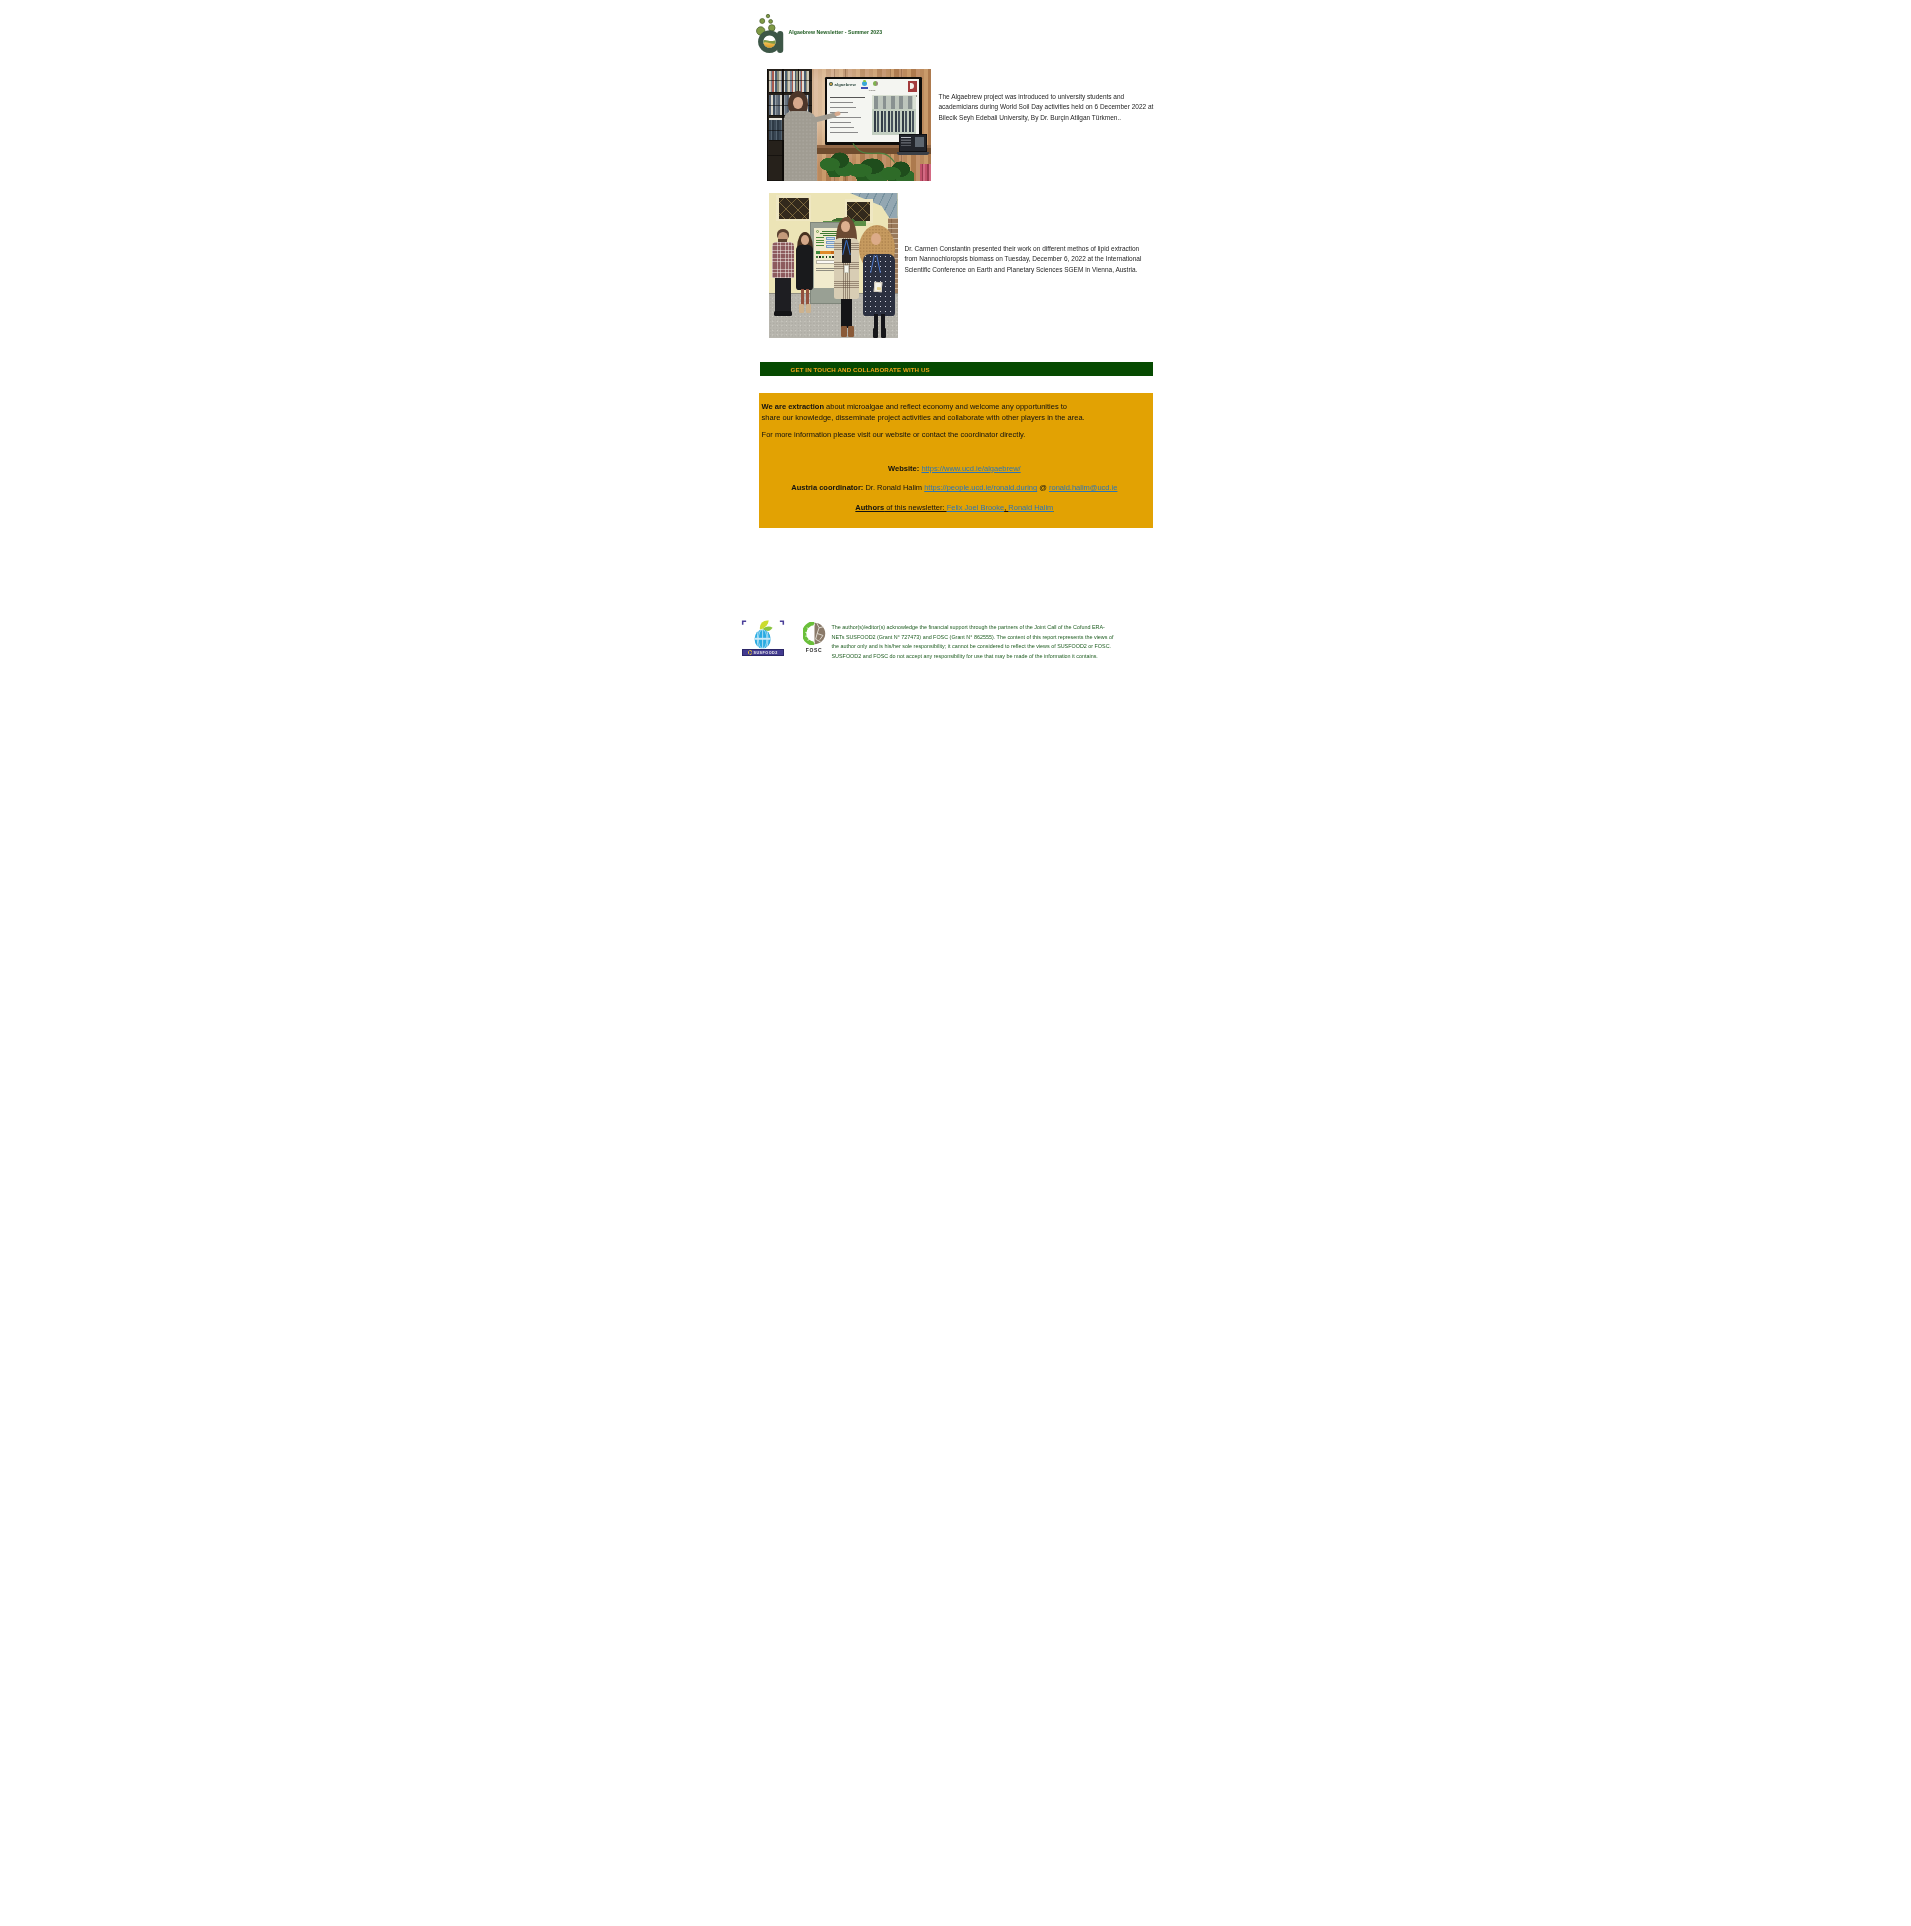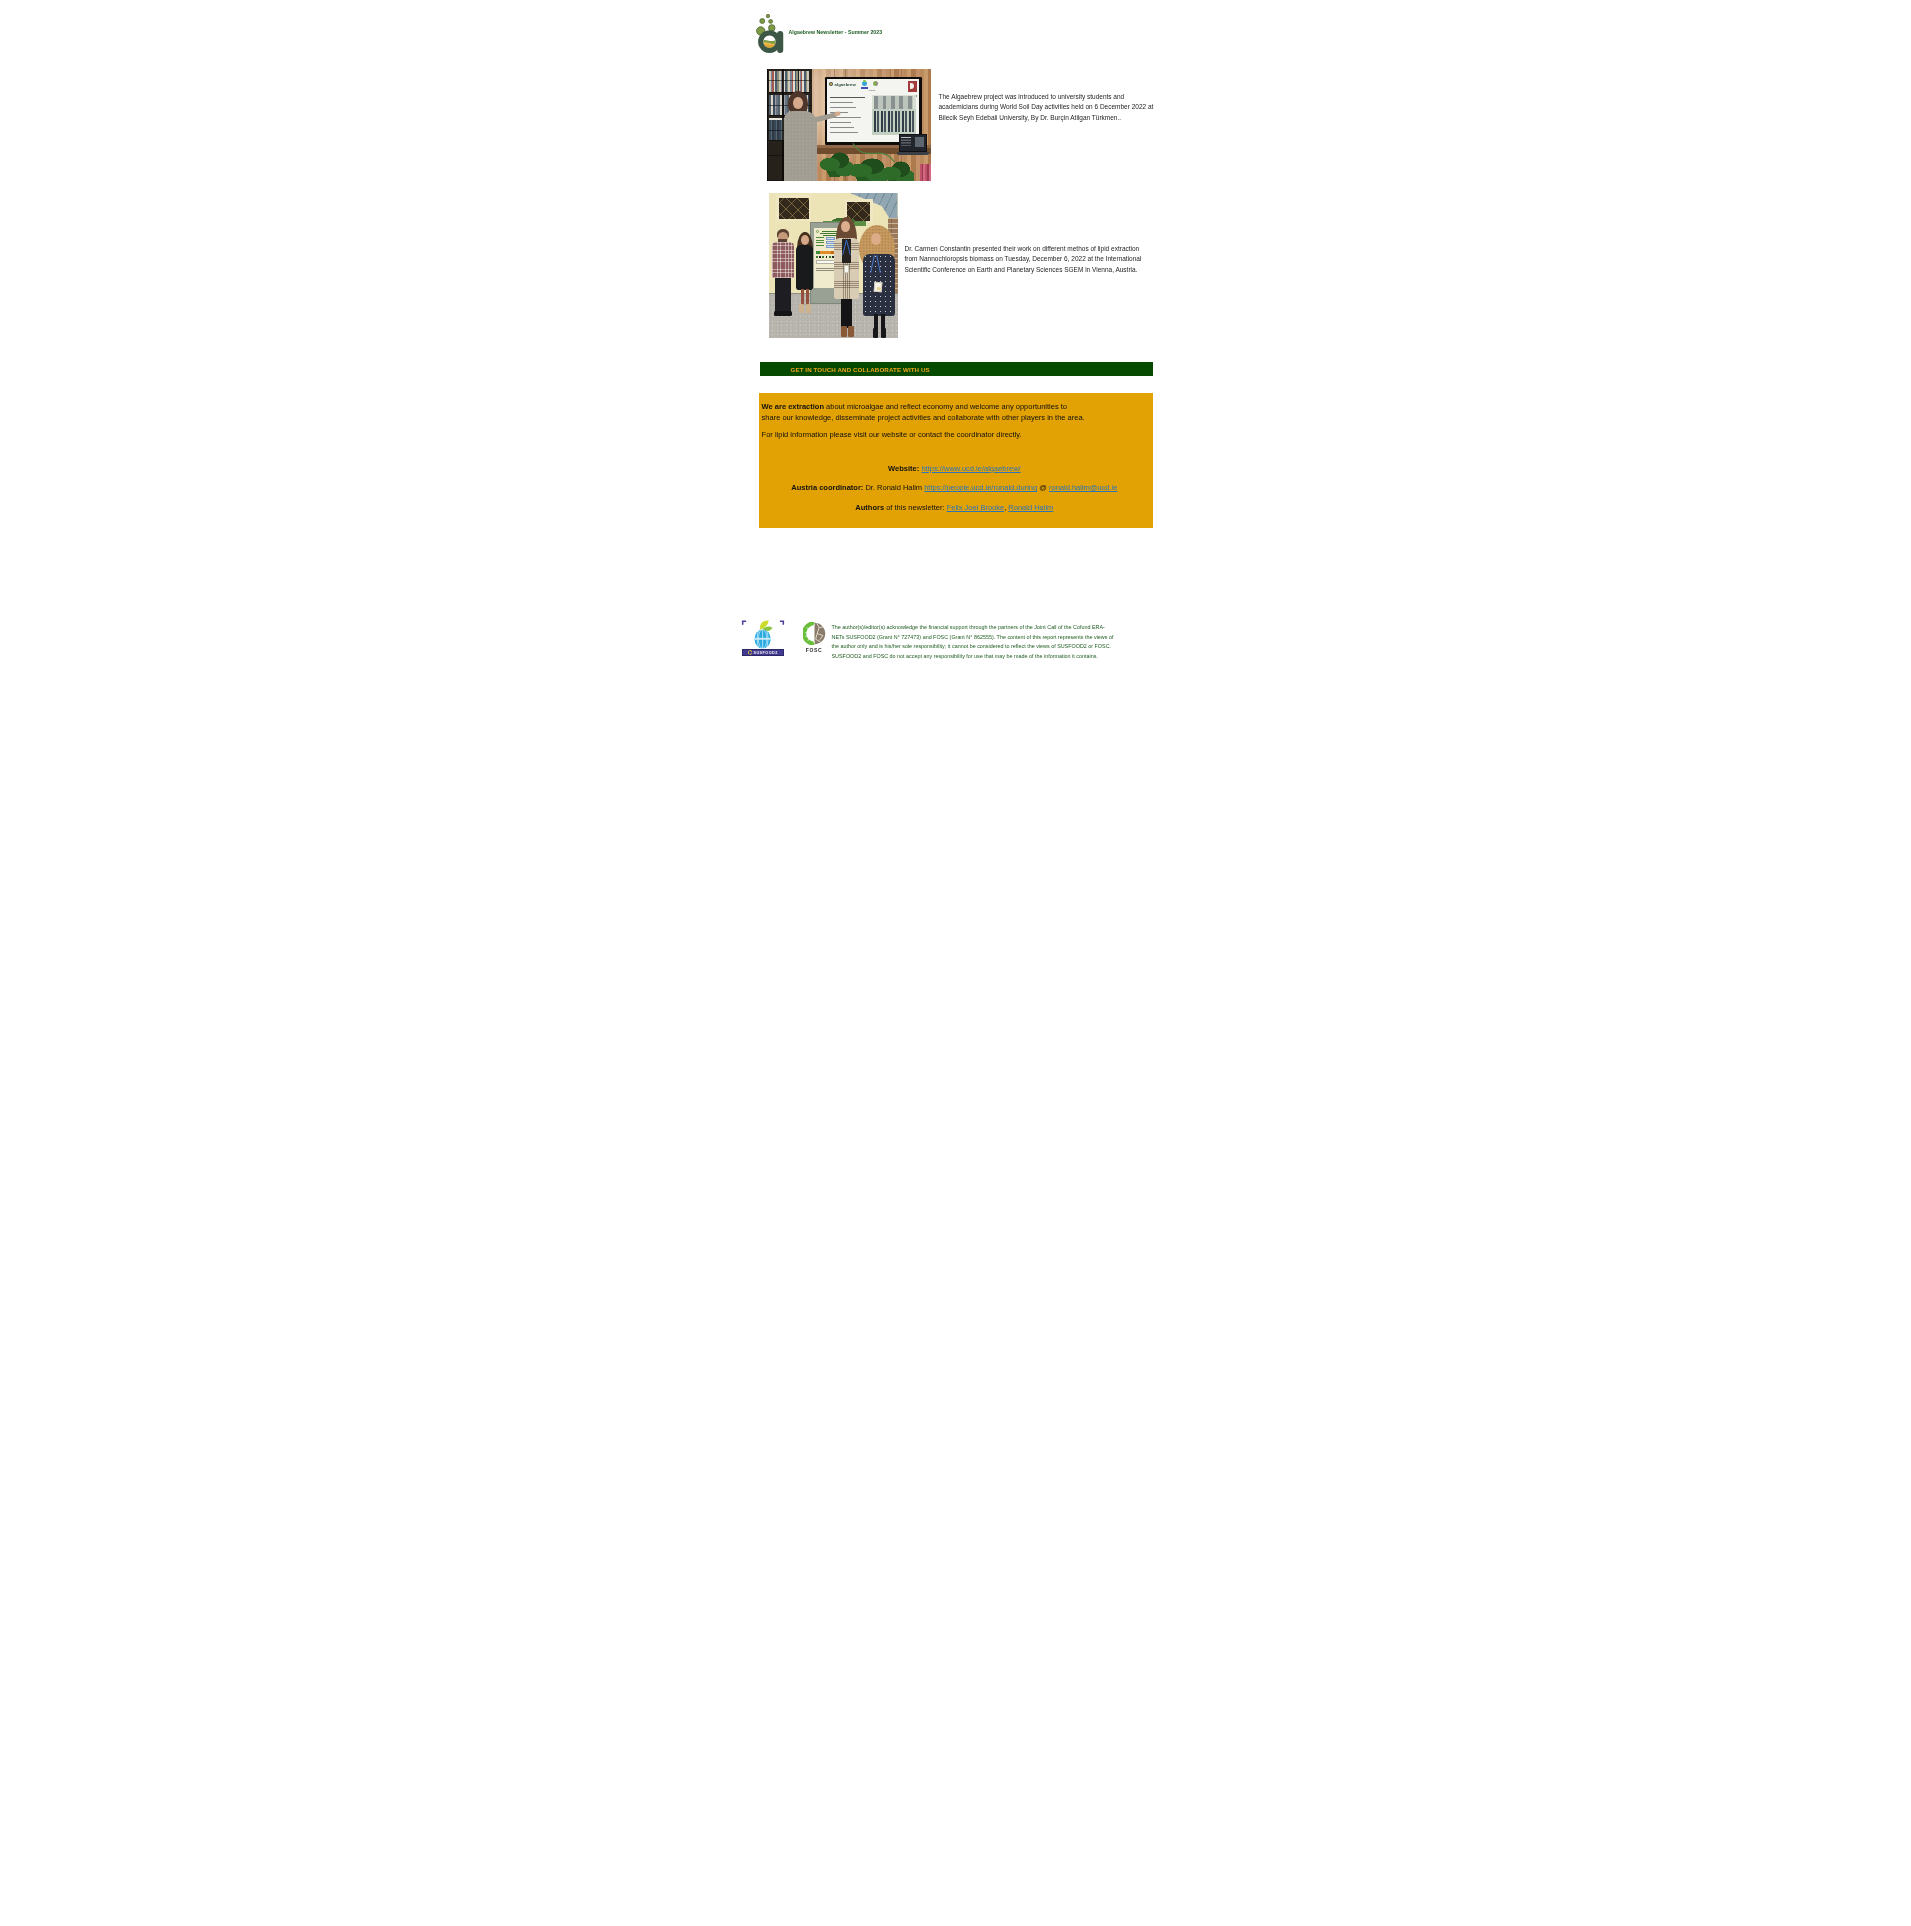--- a/index.html
+++ b/index.html
@@ -182,21 +182,21 @@
   .banner span { position:absolute; left:31px; top:50%; transform:translateY(-50%); font-size:6.2px; font-weight:700; color:#F0A41B; letter-spacing:0.1px; }
 
   
   .collab-box { position:absolute; left:42px; top:393px; width:394px; height:135px; background:#E2A203; color:#111;
     padding:9.2px 5.4px 0 3.1px; font-size:7.5px; line-height:10.8px; }
   .collab-box b { font-weight:700; }
   .collab-more { margin-top:6.2px; }
   .collab-center { text-align:center; }
   .collab-website { margin-top:23px; }
   .collab-coord { margin-top:8.9px; }
-  .collab-authors { margin-top:8.5px; }
+  .collab-authors { margin-top:8.5px;text-decoration:underline; }
   a.link { color:#2E75B6; text-decoration:underline; text-underline-offset:1.2px; cursor:pointer; }
   .collab-website a.link { margin-left:2.3px; }
 
   
   .susfood-logo { position:absolute; left:23px; top:619px; width:46px; height:39px; }
   .susfood-banner { position:absolute; left:2.7px; top:30px; width:42px; height:7px; background:#423A90; border:0.8px solid #2C2768;
     display:flex; align-items:center; justify-content:center; gap:1.5px; }
   .susfood-banner .stars { width:4.2px; height:5px; border:0.4px dashed #E8C832; border-radius:50%; flex:0 0 auto; margin-left:-0.8px; }
   .susfood-banner .txt { font-size:3.7px; font-weight:700; color:#efefef; letter-spacing:0.5px; }
   .fosc-logo { position:absolute; left:85px; top:622px; width:25px; height:35px; text-align:center; }
@@ -369,21 +369,21 @@
     </div>
   </figure>
   <p class="article article2">Dr. Carmen Constantin presented their work on different methos of lipid extraction from Nannochloropsis biomass on Tuesday, December 6, 2022 at the International Scientific Conference on Earth and Planetary Sciences SGEM in Vienna, Austria.</p>
 
   <div class="banner">
     <span>GET IN TOUCH AND COLLABORATE WITH US</span>
   </div>
 
   <section class="collab-box">
     <p class="collab-intro"><b>We are extraction</b><span> about microalgae and reflect economy and welcome any opportunities to</span><br><span>share our knowledge, disseminate project activities and collaborate with other players in the area.</span></p>
-    <p class="collab-more">For lipid information please visit our website or contact the coordinator directly.</p>
+    <p class="collab-more">For more information please visit our website or contact the coordinator directly.</p>
     <p class="collab-center collab-website"><b>Website:</b><a href="#" class="link">https://www.ucd.ie/algaebrew/</a></p>
     <p class="collab-center collab-coord"><b>Austria coordinator:</b><span> Dr. Ronald Halim </span><a href="#" class="link">https://people.ucd.ie/ronald.during</a><span> @ </span><a href="#" class="link">ronald.halim@ucd.ie</a></p>
     <p class="collab-center collab-authors"><b>Authors</b><span> of this newsletter: </span><a href="#" class="link">Felix Joel Brooke</a><span>, </span><a href="#" class="link">Ronald Halim</a></p>
   </section>
 
   <div class="susfood-logo">
     <svg viewBox="0 0 120 78" width="46" height="30">
       <path d="M7,15 v-9 h9" stroke="#4A3F99" stroke-width="4" fill="none"></path>
       <path d="M113,15 v-9 h-9" stroke="#4A3F99" stroke-width="4" fill="none"></path>
       <path d="M52,27 C50,11 62,2 75,4 C73,17 64,25 52,27 Z" fill="#CBDC2E"></path>

